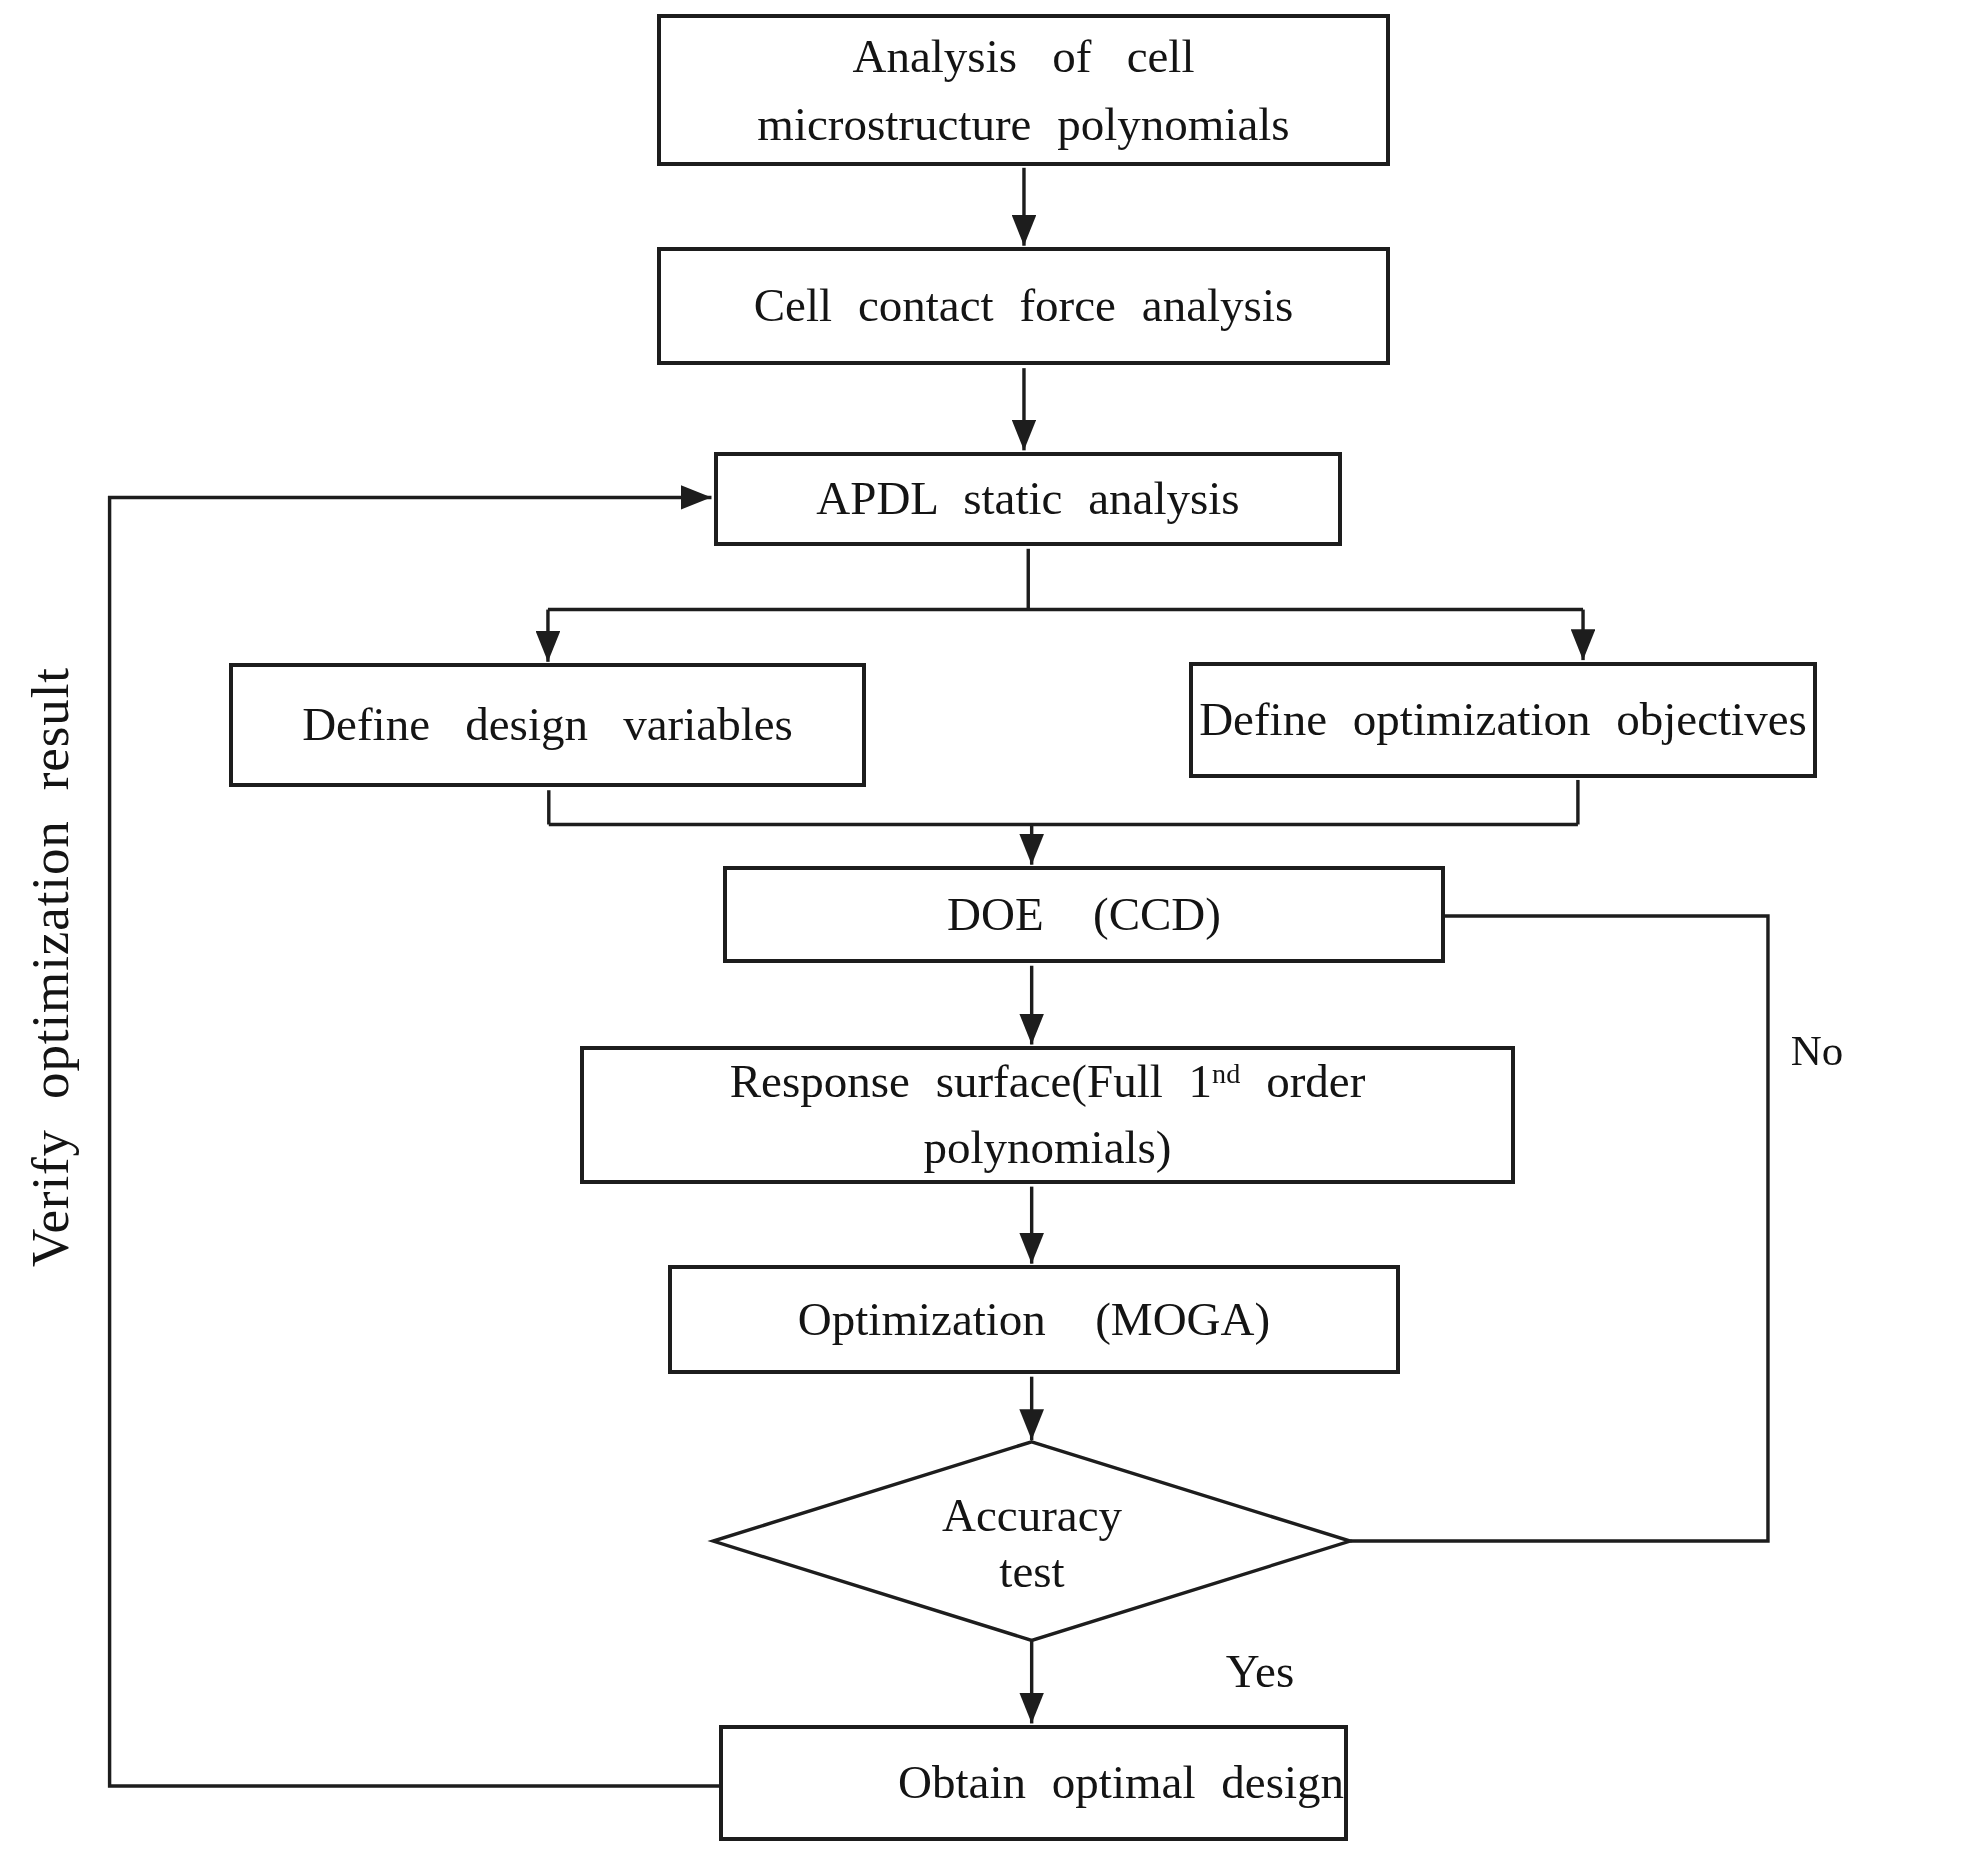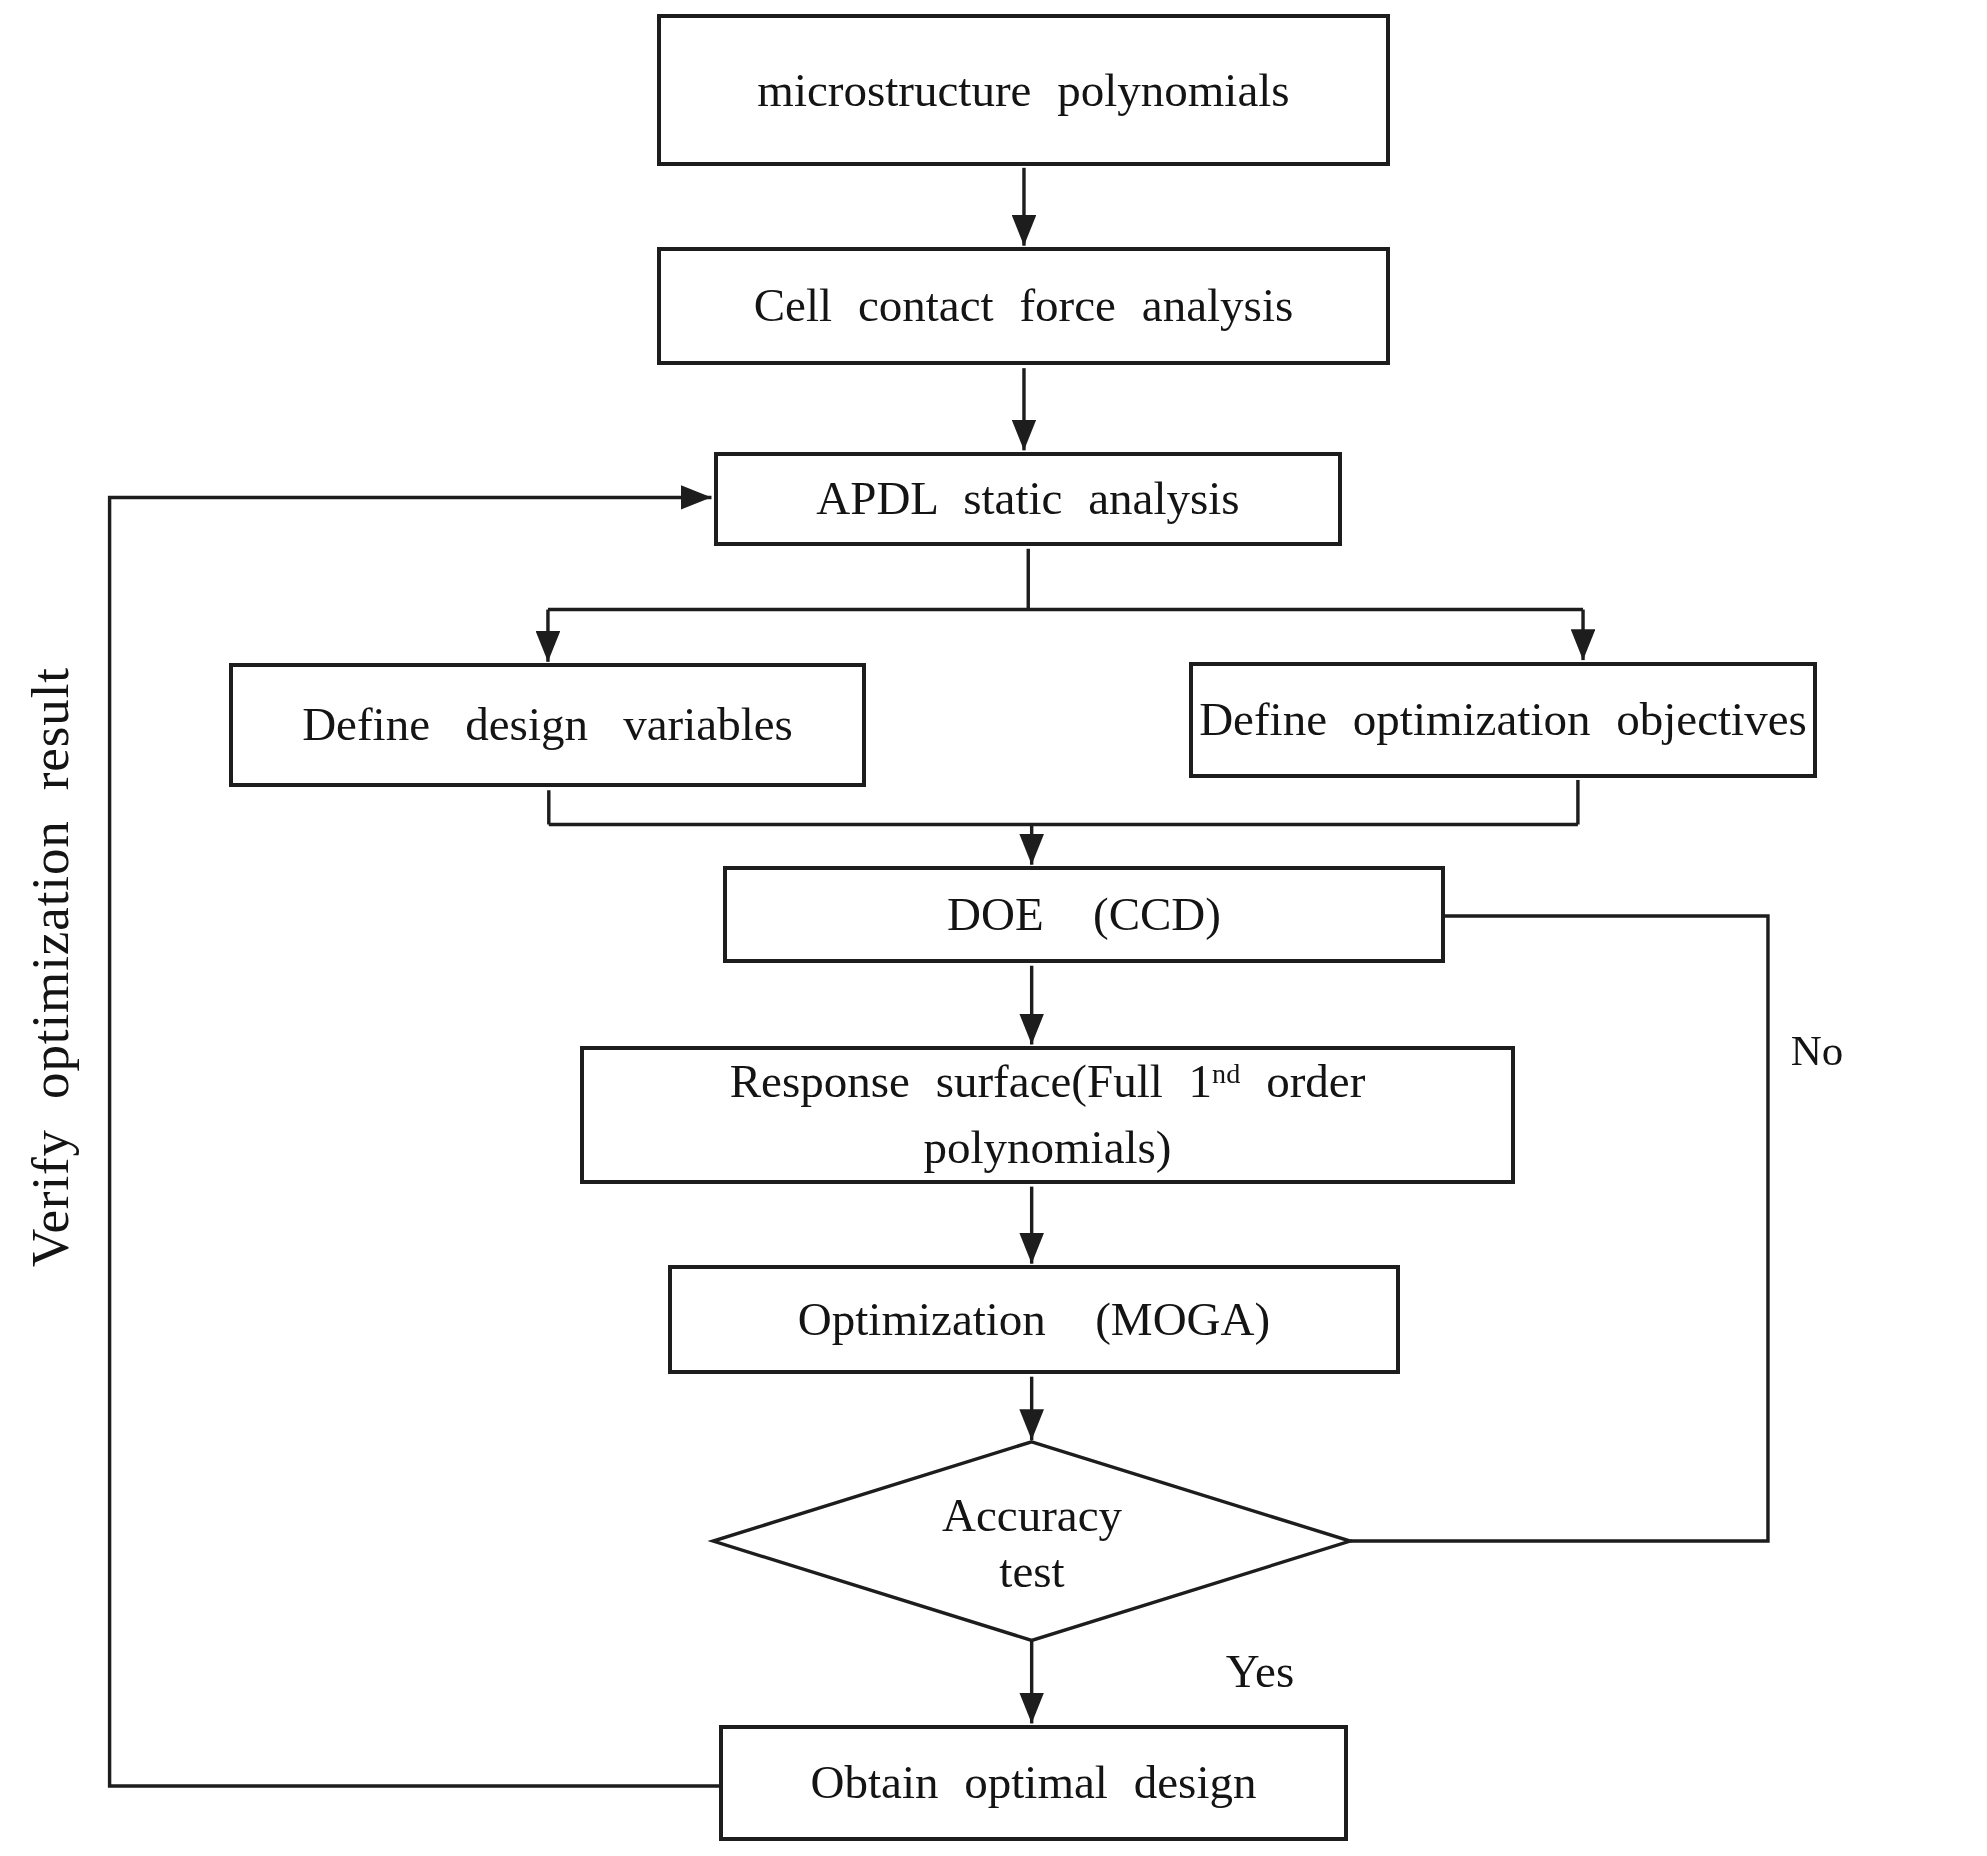--- a/index.html
+++ b/index.html
@@ -31,21 +31,21 @@
     line-height:1.35;
   }
   #b1{left:657px;top:13.7px;width:733px;height:152px;line-height:1.45;}
   #b2{left:657px;top:247px;width:733px;height:118px;}
   #b3{left:714px;top:452px;width:628px;height:94px;}
   #b4{left:229px;top:663px;width:637px;height:124px;}
   #b5{left:1189px;top:662px;width:628px;height:116px;}
   #b6{left:723px;top:866px;width:722px;height:97px;}
   #b7{left:580px;top:1046px;width:935px;height:138px;line-height:1.4;}
   #b8{left:668px;top:1265px;width:732px;height:109px;}
-  #b9{left:719px;top:1725px;width:629px;height:116px;}
+  #b9{left:719px;top:1725px;width:629px;height:116px;align-items:flex-end;}
   .ws1{word-spacing:0.30em;}
   .ws2{word-spacing:0.50em;}
   .ws3{word-spacing:0.80em;}
   .sup{font-size:0.60em;position:relative;top:-0.52em;}
   .diamond-label{
     position:absolute;left:1032px;top:1543px;
     transform:translate(-50%,-50%);
     text-align:center;font-size:47px;line-height:1.2;
     white-space:nowrap;
   }
@@ -91,20 +91,21 @@
     <path d="M1205 1608 V1682" marker-end="url(#arr)"></path>
     <path d="M1205 1916 V2013" marker-end="url(#arr)"></path>
 
     <path d="M1577 1800 H2065 V1070 H1578" marker-end="url(#arr)"></path>
     <path d="M842 2086 H128 V581 H831" marker-end="url(#arr)"></path>
 
     <polygon points="1205,1684 1577,1800 1205,1916 833,1800"></polygon>
   </svg>
 
   <div class="box" id="b1">
+    <span class="ws2">Analysis of cell</span>
     <span class="ws1">microstructure polynomials</span>
   </div>
 
   <div class="box" id="b2">
     <span class="ws1">Cell contact force analysis</span>
   </div>
 
   <div class="box" id="b3">
     <span class="ws1">APDL static analysis</span>
   </div>

